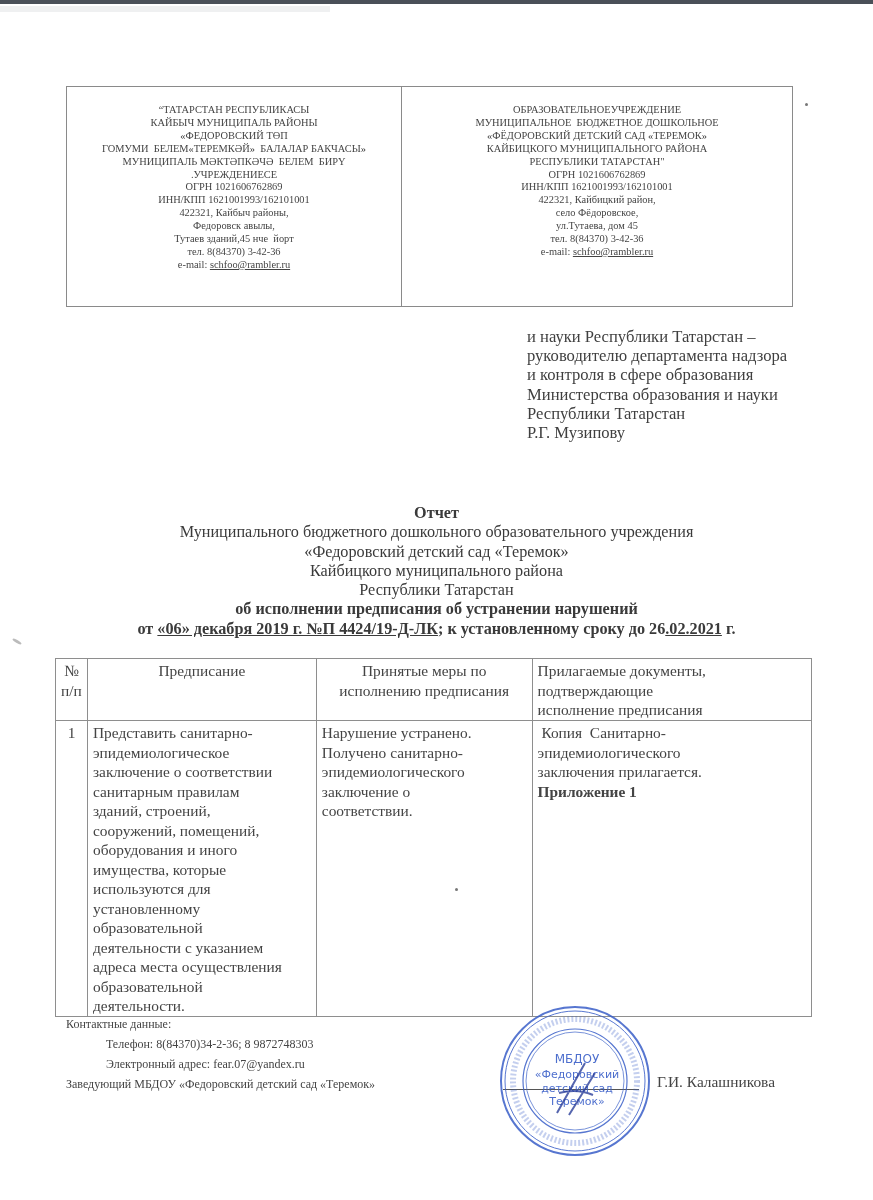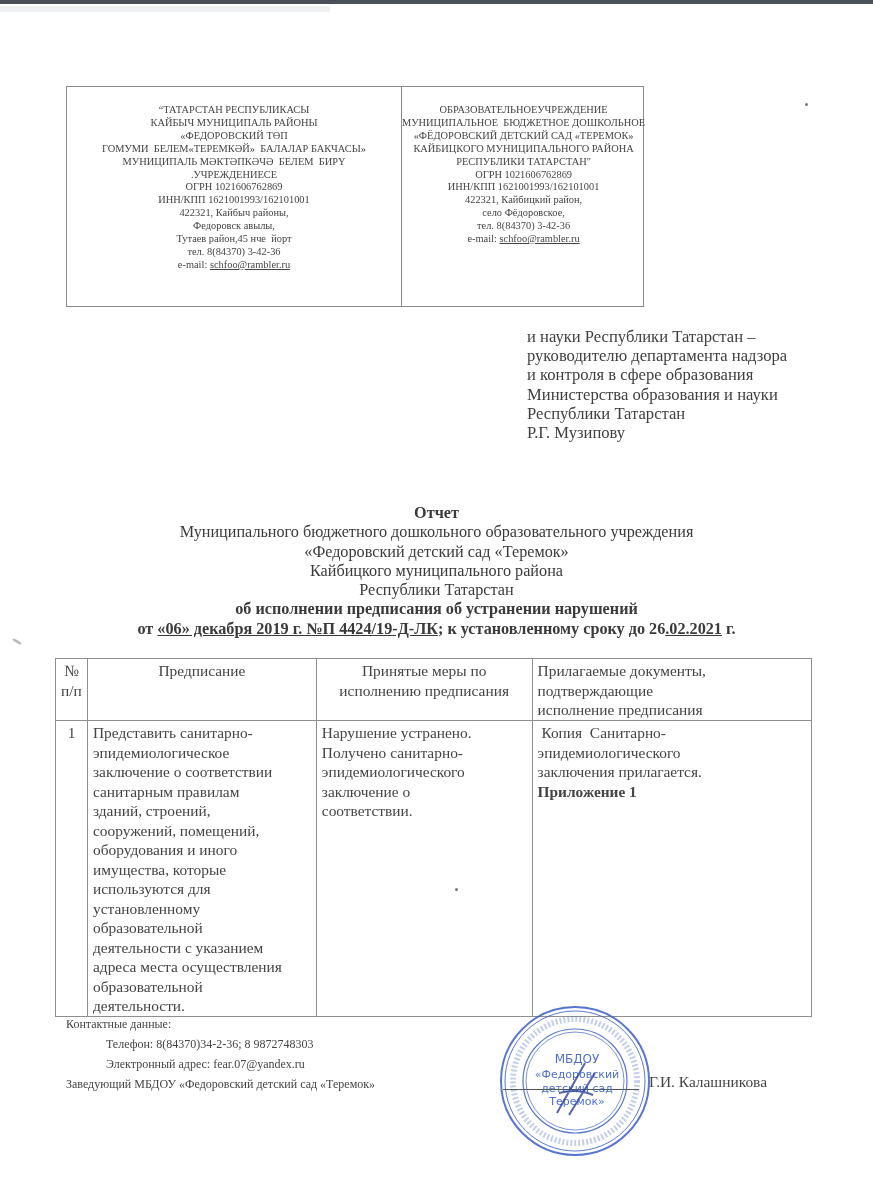--- a/index.html
+++ b/index.html
@@ -3,21 +3,21 @@
 <meta charset="utf-8">
 <style>
   html, body { margin:0; padding:0; }
   body {
     width:873px; height:1200px; background:#ffffff; position:relative; overflow:hidden;
     font-family:"Liberation Serif", "DejaVu Serif", serif; color:#3a3a3a;
   }
   .topbar { position:absolute; left:0; top:0; width:873px; height:4px; background:#4a5058; }
   .topnoise { position:absolute; left:0; top:6px; width:330px; height:6px; background:#e8e9eb; opacity:.7; }
   .header-box {
-    position:absolute; left:66px; top:86px; width:578px; height:221px;
+    position:absolute; left:66px; top:86px; width:727px; height:221px;
     border:1.5px solid #8a8a8a; display:flex; box-sizing:border-box;
   }
   .header-col { flex:1; text-align:center; font-size:10.4px; line-height:12.9px; padding-top:17px; color:#444; }
   .header-col.left { border-right:1.5px solid #8a8a8a; width:334px; flex:none; }
   .header-col .line { display:block; white-space:pre; }
   .header-col .email-link { text-decoration:underline; }
   .recipient {
     position:absolute; left:527px; top:327px; font-size:16.6px; line-height:19.2px; color:#3f3f3f;
   }
   .recipient .line { display:block; white-space:nowrap; }
@@ -41,21 +41,21 @@
   .cell-line { display:block; white-space:nowrap; }
   .bold { font-weight:bold; }
   .contacts {
     position:absolute; left:66px; top:1014px; font-size:12px; line-height:20px; color:#444;
   }
   .contacts .indent { padding-left:40px; display:block; }
   .contacts .line { display:block; white-space:nowrap; }
   .signature-line {
     position:absolute; left:503px; top:1089px; width:136px; border-bottom:1px solid #555;
   }
-  .signer-name { position:absolute; left:649px; top:1073px; font-size:15.4px; color:#444; white-space:nowrap; }
+  .signer-name { position:absolute; left:649px; top:1073px; font-size:15.4px; color:#444; white-space:nowrap;padding-left:8px; }
   .stamp {
     position:absolute; left:497px; top:1003px; width:156px; height:156px;
   }
   .speck { position:absolute; background:#777; border-radius:50%; }
 </style>
 </head>
 <body>
 
 <div class="topbar"></div>
 <div class="topnoise"></div>
@@ -65,34 +65,35 @@
     <span class="line">“ТАТАРСТАН РЕСПУБЛИКАСЫ</span>
     <span class="line">КАЙБЫЧ МУНИЦИПАЛЬ РАЙОНЫ</span>
     <span class="line">«ФЕДОРОВСКИЙ ТӨП</span>
     <span class="line">ГОМУМИ  БЕЛЕМ«ТЕРЕМКӘЙ»  БАЛАЛАР БАКЧАСЫ»</span>
     <span class="line">МУНИЦИПАЛЬ МӘКТӘПКӘЧӘ  БЕЛЕМ  БИРҮ</span>
     <span class="line">.УЧРЕЖДЕНИЕСЕ</span>
     <span class="line">ОГРН 1021606762869</span>
     <span class="line">ИНН/КПП 1621001993/162101001</span>
     <span class="line">422321, Кайбыч районы,</span>
     <span class="line">Федоровск авылы,</span>
-    <span class="line">Тутаев район,45 нче  йорт</span>
+    <span class="line">Тутаев зданий,45 нче  йорт</span>
     <span class="line">тел. 8(84370) 3-42-36</span>
     <span class="line"><span>e-mail: </span><span class="email-link">schfoo@rambler.ru</span></span>
   </div>
   <div class="header-col right">
     <span class="line">ОБРАЗОВАТЕЛЬНОЕУЧРЕЖДЕНИЕ</span>
     <span class="line">МУНИЦИПАЛЬНОЕ  БЮДЖЕТНОЕ ДОШКОЛЬНОЕ</span>
     <span class="line">«ФЁДОРОВСКИЙ ДЕТСКИЙ САД «ТЕРЕМОК»</span>
     <span class="line">КАЙБИЦКОГО МУНИЦИПАЛЬНОГО РАЙОНА</span>
     <span class="line">РЕСПУБЛИКИ ТАТАРСТАН"</span>
     <span class="line">ОГРН 1021606762869</span>
     <span class="line">ИНН/КПП 1621001993/162101001</span>
     <span class="line">422321, Кайбицкий район,</span>
     <span class="line">село Фёдоровское,</span>
+    <span class="line">ул.Тутаева, дом 45</span>
     <span class="line">тел. 8(84370) 3-42-36</span>
     <span class="line"><span>e-mail: </span><span class="email-link">schfoo@rambler.ru</span></span>
   </div>
 </div>
 
 <div class="recipient">
   <span class="line">и науки Республики Татарстан –</span>
   <span class="line">руководителю департамента надзора</span>
   <span class="line">и контроля в сфере образования</span>
   <span class="line">Министерства образования и науки</span>

